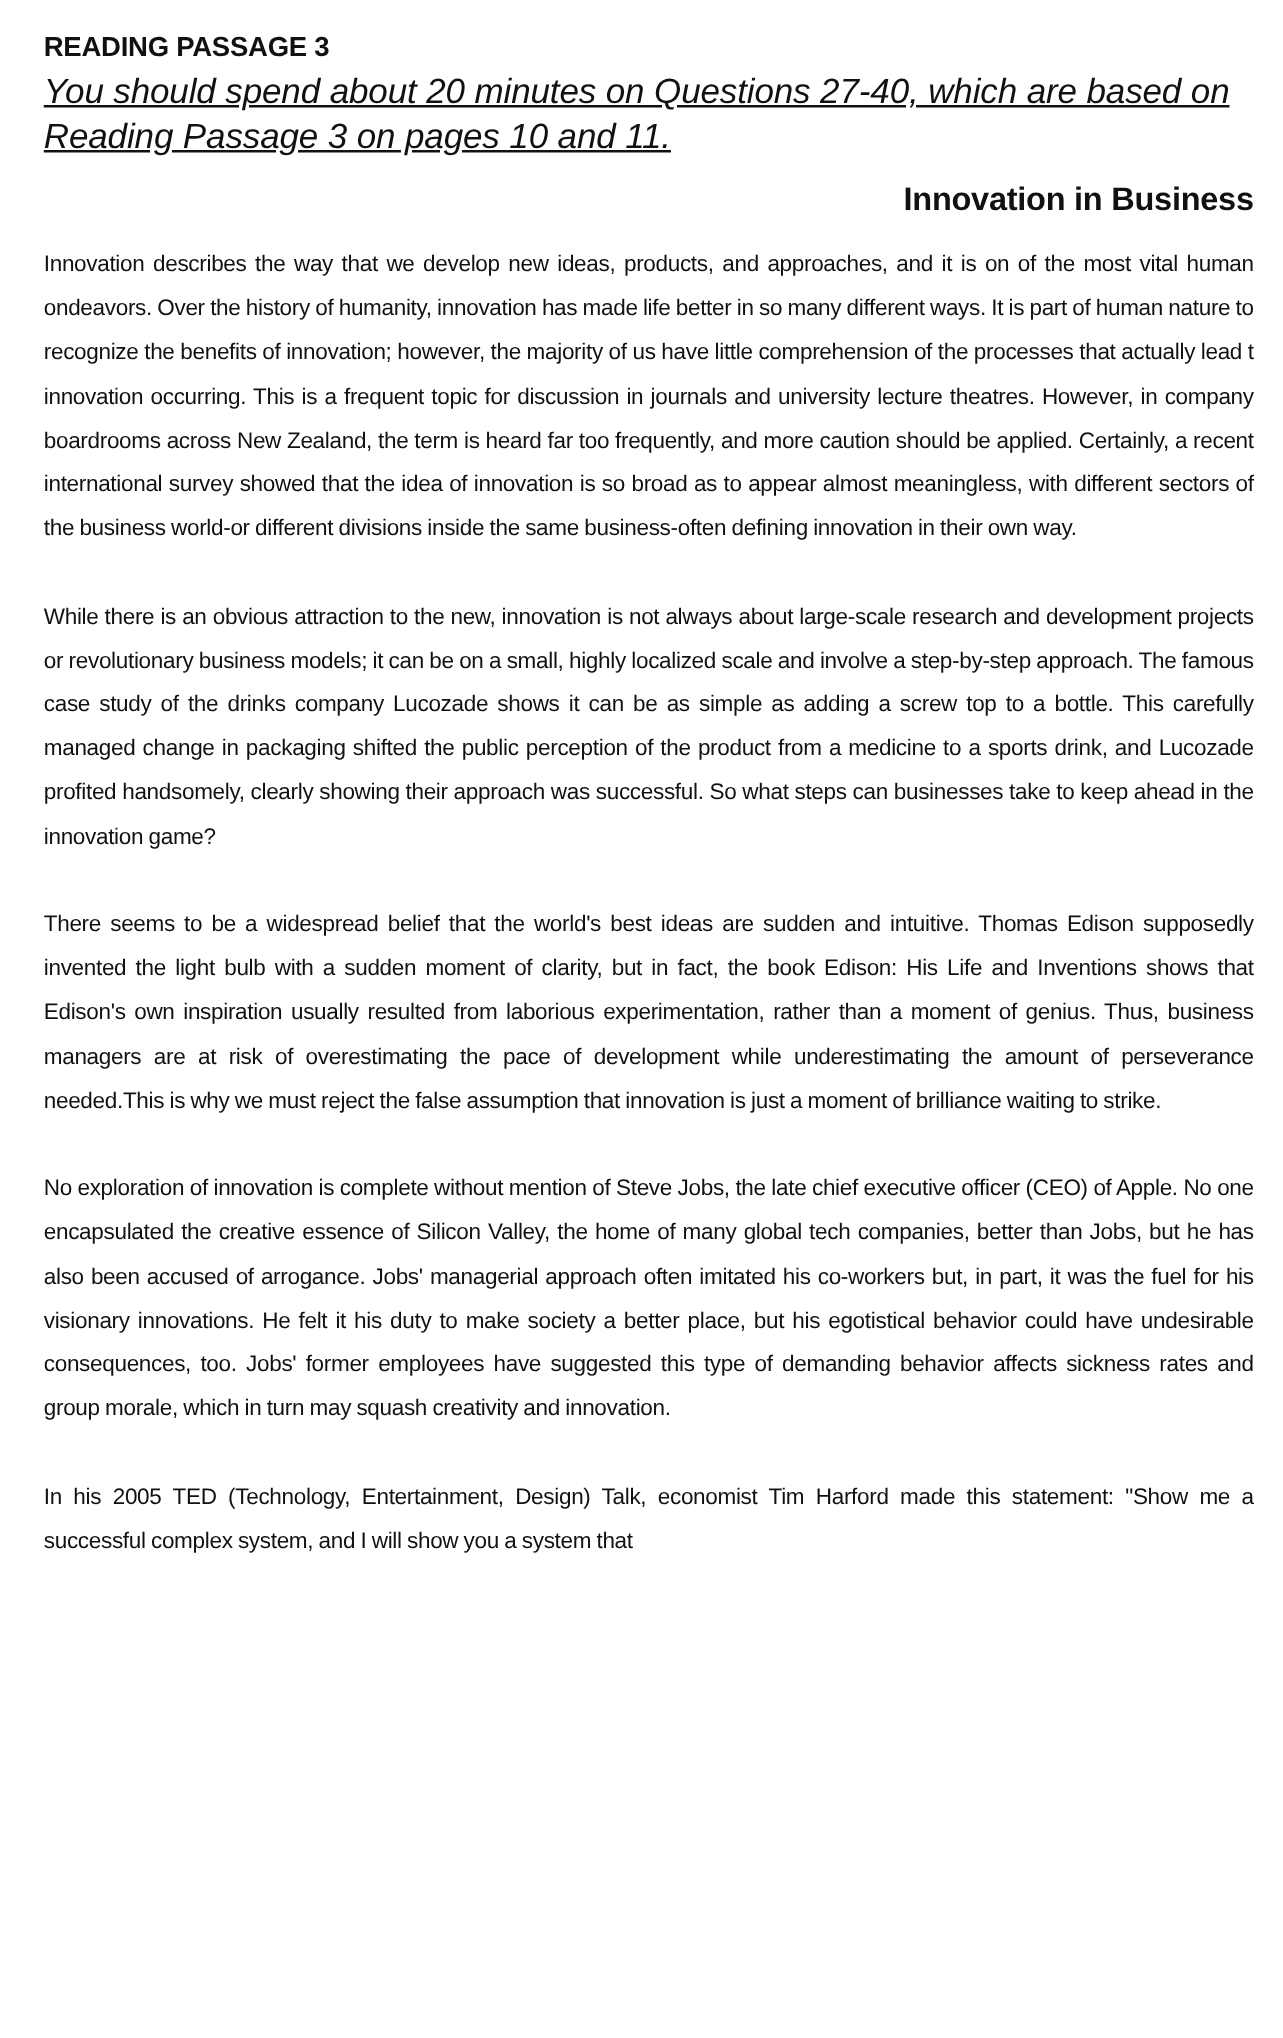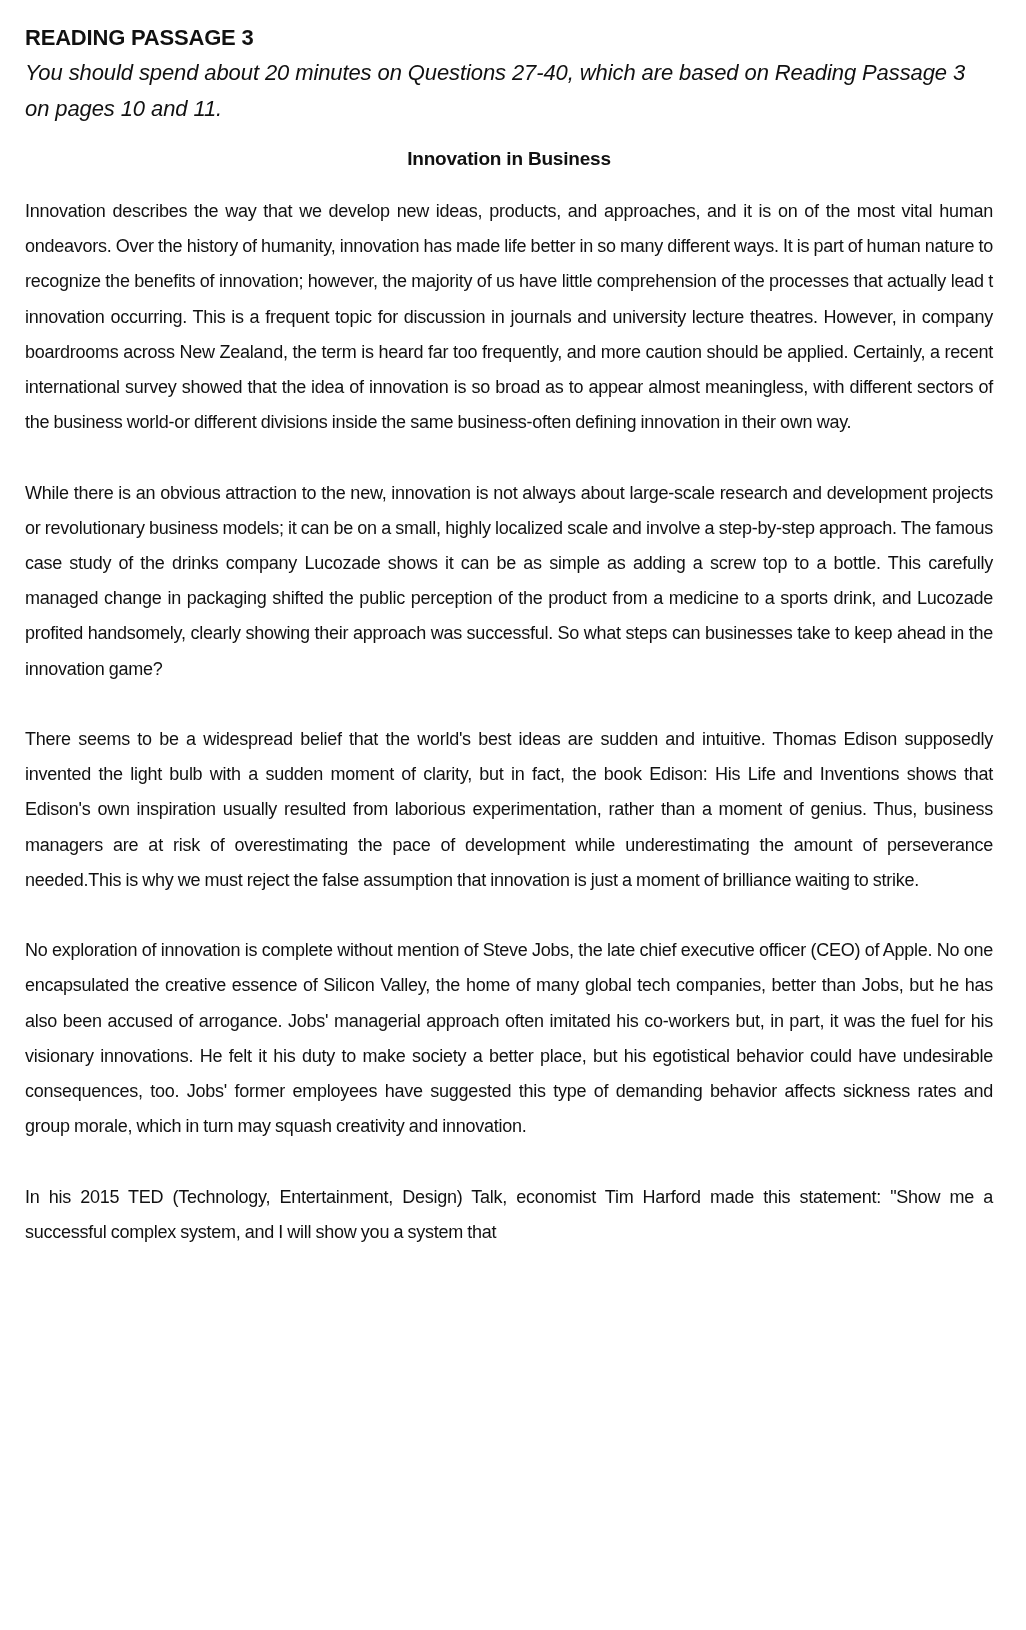--- a/index.html
+++ b/index.html
@@ -10,42 +10,43 @@
     body {
       width: 1026px;
       height: 1630px;
       overflow: hidden;
       position: relative;
       color: #111111;
       font-family: "Liberation Sans", sans-serif;
     }
     .page {
       position: absolute;
-      left: 25px;
+      left: 35px;
       top: 20px;
       width: 968px;
     }
     .section-label {
       font-weight: bold;
       font-size: 22px;
       line-height: 35px;
       margin: 0;
       letter-spacing: -0.2px;
     }
     .instructions {
       font-style: italic;
-      font-size: 22px;
+      font-size: 28px;
       line-height: 35.5px;
       margin: 0;
       letter-spacing: -0.1px;
+      text-decoration: underline;
     }
     .title {
-      text-align: center;
+      text-align: right;
       font-weight: bold;
-      font-size: 19px;
+      font-size: 26px;
       line-height: 36px;
       margin: 15px 0 17px 0;
       letter-spacing: -0.2px;
     }
     .para {
       font-size: 18px;
       line-height: 35.2px;
       text-align: justify;
       margin: 0 0 35.2px 0;
       letter-spacing: -0.25px;
@@ -60,15 +61,15 @@
 
 <div class="page">
   <p class="section-label">READING PASSAGE 3</p>
   <p class="instructions">You should spend about 20 minutes on Questions 27-40, which are based on Reading Passage 3 on pages 10 and 11.</p>
   <h1 class="title">Innovation in Business</h1>
   <div>
     <p class="para">Innovation describes the way that we develop new ideas, products, and approaches, and it is on of the most vital human ondeavors. Over the history of humanity, innovation has made life better in so many different ways. It is part of human nature to recognize the benefits of innovation; however, the majority of us have little comprehension of the processes that actually lead t innovation occurring. This is a frequent topic for discussion in journals and university lecture theatres. However, in company boardrooms across New Zealand, the term is heard far too frequently, and more caution should be applied. Certainly, a recent international survey showed that the idea of innovation is so broad as to appear almost meaningless, with different sectors of the business world-or different divisions inside the same business-often defining innovation in their own way.</p>
     <p class="para">While there is an obvious attraction to the new, innovation is not always about large-scale research and development projects or revolutionary business models; it can be on a small, highly localized scale and involve a step-by-step approach. The famous case study of the drinks company Lucozade shows it can be as simple as adding a screw top to a bottle. This carefully managed change in packaging shifted the public perception of the product from a medicine to a sports drink, and Lucozade profited handsomely, clearly showing their approach was successful. So what steps can businesses take to keep ahead in the innovation game?</p>
     <p class="para">There seems to be a widespread belief that the world's best ideas are sudden and intuitive. Thomas Edison supposedly invented the light bulb with a sudden moment of clarity, but in fact, the book Edison: His Life and Inventions shows that Edison's own inspiration usually resulted from laborious experimentation, rather than a moment of genius. Thus, business managers are at risk of overestimating the pace of development while underestimating the amount of perseverance needed.This is why we must reject the false assumption that innovation is just a moment of brilliance waiting to strike.</p>
     <p class="para">No exploration of innovation is complete without mention of Steve Jobs, the late chief executive officer (CEO) of Apple. No one encapsulated the creative essence of Silicon Valley, the home of many global tech companies, better than Jobs, but he has also been accused of arrogance. Jobs' managerial approach often imitated his co-workers but, in part, it was the fuel for his visionary innovations. He felt it his duty to make society a better place, but his egotistical behavior could have undesirable consequences, too. Jobs' former employees have suggested this type of demanding behavior affects sickness rates and group morale, which in turn may squash creativity and innovation.</p>
-    <p class="para last">In his 2015 TED (Technology, Entertainment, Design) Talk, economist Tim Harford made this statement: "Show me a successful complex system, and I will show you a system that</p>
+    <p class="para last">In his 2005 TED (Technology, Entertainment, Design) Talk, economist Tim Harford made this statement: "Show me a successful complex system, and I will show you a system that</p>
   </div>
 </div>
 
 </body></html>

